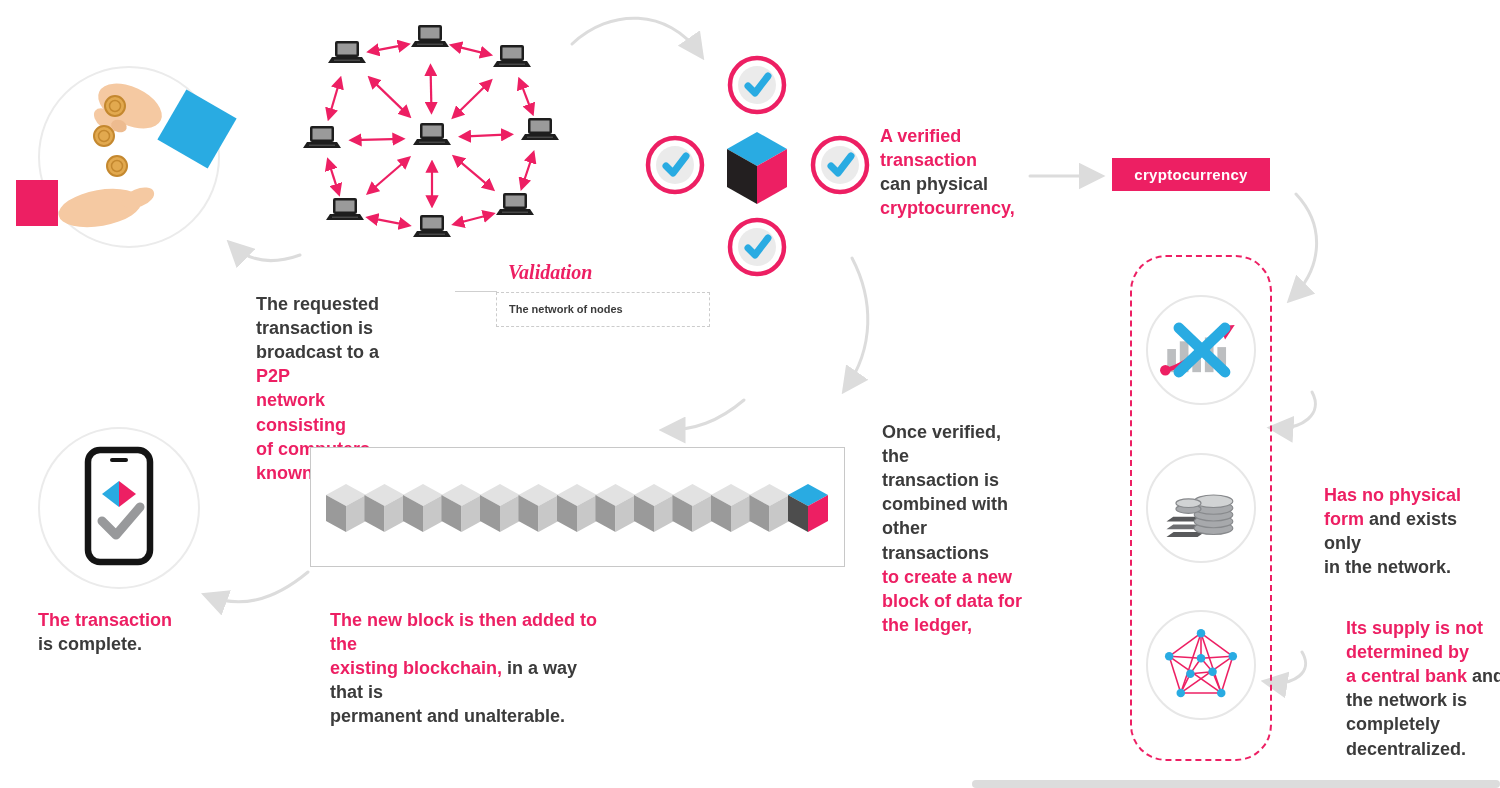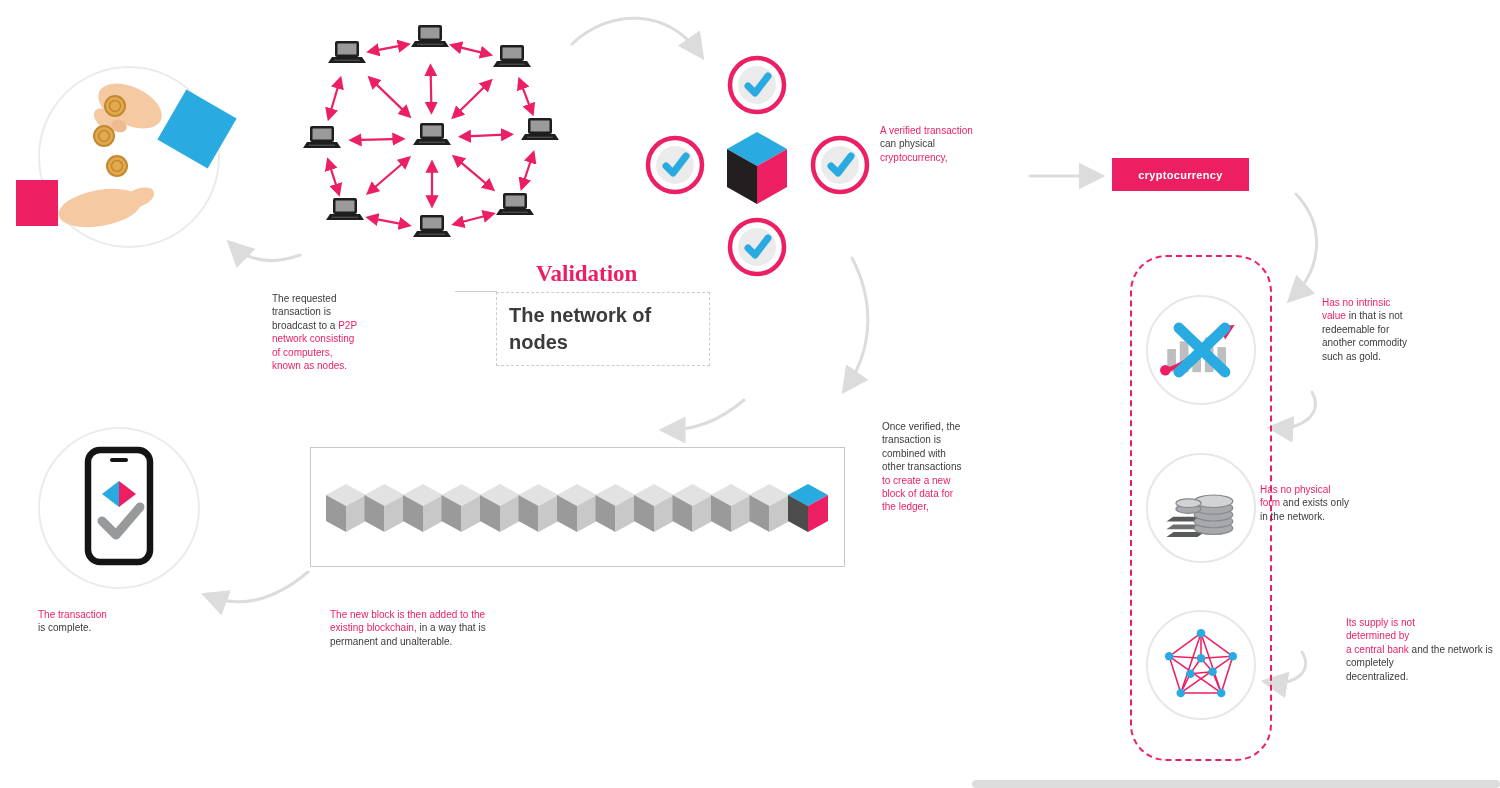--- a/index.html
+++ b/index.html
@@ -1,28 +1,28 @@
 <!DOCTYPE html>
 <html style="--pink: #ED1F63; --dark: #3B3B3B; --blue: #29ABE2;"><head>
 <meta charset="utf-8">
 <style>
   :root{ --pink:#ED1F63; --dark:#3B3B3B; --blue:#29ABE2; }
   *{margin:0;padding:0;box-sizing:border-box;}
   body{background:#fff;font-family:"Liberation Sans",sans-serif;}
   #canvas{position:relative;width:1500px;height:788px;background:#fff;overflow:hidden;}
   .abs{position:absolute;}
-  .txt{position:absolute;font-size:10px;line-height:1.34;font-weight:400;color:var(--dark);white-space:pre-line;}
+  .txt{position:absolute;font-size:18px;line-height:1.34;font-weight:700;color:var(--dark);white-space:pre-line;}
   .txt .pink{color:var(--pink);}
   .txt .dark{color:var(--dark);}
   .circle{position:absolute;border:2px solid #EBEBEB;border-radius:50%;background:#fff;}
-  #validation-title{position:absolute;left:508px;top:261px;font-family:"Liberation Serif",serif;font-weight:700;font-size:23px;color:var(--pink);margin-left:28px;}
+  #validation-title{position:absolute;left:508px;top:261px;font-family:"Liberation Serif",serif;font-style:italic;font-weight:700;font-size:20px;color:var(--pink);}
   #validation-rule{position:absolute;left:455px;top:291px;width:42px;height:1px;background:#CFCFCF;}
   #validation-box{position:absolute;left:496px;top:292px;width:214px;padding:9px 12px;border:1px dashed #CCCCCC;background:#fff;}
-  #validation-box .txt-inline{font-size:20px;line-height:1.34;font-weight:700;white-space:pre-line;}
-  #crypto-btn{position:absolute;left:1112px;top:158px;width:137px;height:33px;background:var(--pink);color:#fff;font-weight:700;font-size:11px;display:flex;align-items:center;justify-content:center;letter-spacing:.3px;}
+  #validation-box .txt-inline{font-size:11px;line-height:1.34;font-weight:700;white-space:pre-line;}
+  #crypto-btn{position:absolute;left:1112px;top:158px;width:158px;height:33px;background:var(--pink);color:#fff;font-weight:700;font-size:15px;display:flex;align-items:center;justify-content:center;letter-spacing:.3px;}
   #crypto-box{position:absolute;left:1130px;top:255px;width:142px;height:506px;border:2px dashed var(--pink);border-radius:36px;}
   .trait-circle{position:absolute;left:1146px;width:110px;height:110px;border-radius:50%;border:2px solid #E7E7E7;background:#fff;}
   #chain-box{position:absolute;left:310px;top:447px;width:535px;height:120px;border:1px solid #C8C8C8;background:#fff;}
   #footer-bar{position:absolute;left:972px;top:780px;width:528px;height:8px;background:#DCDCDC;border-radius:4px;}
   svg{display:block;}
 </style>
 </head>
 <body>
 
 <div id="canvas">
@@ -102,21 +102,21 @@
         <use href="#laptop" transform="translate(150,22)"></use>
         <use href="#laptop" transform="translate(232,42)"></use>
         <use href="#laptop" transform="translate(42,123)"></use>
         <use href="#laptop" transform="translate(152,120)"></use>
         <use href="#laptop" transform="translate(260,115)"></use>
         <use href="#laptop" transform="translate(65,195)"></use>
         <use href="#laptop" transform="translate(152,212)"></use>
         <use href="#laptop" transform="translate(235,190)"></use>
       </g>
   </svg>
-  <div class="txt" style="left:272px;top:292px;width:150px;"><span class="dark">The requested
+  <div class="txt" style="left:256px;top:292px;width:150px;"><span class="dark">The requested
 transaction is
 broadcast to a </span><span class="pink">P2P
 network consisting
 of computers,
 known as nodes.</span></div>
 
   <div id="validation-title">Validation</div>
   <div id="validation-rule"></div>
   <div id="validation-box">
     <div class="txt-inline txt" style="position:static;"><span class="dark">The network of nodes
@@ -158,45 +158,40 @@
       </g>
       <path d="M18,76 C36,72 52,58 78,38" fill="none" stroke="#ED1F63" stroke-width="4.5"></path>
       <polygon points="74,30 90,29 80,44" fill="#ED1F63"></polygon>
       <circle cx="18" cy="76" r="5.5" fill="#ED1F63"></circle>
       <g stroke="#29ABE2" stroke-width="11" stroke-linecap="round">
         <line x1="32" y1="32" x2="80" y2="78"></line>
         <line x1="80" y1="32" x2="32" y2="78"></line>
       </g>
     </svg>
   </div>
-  <div class="txt" style="left:1322px;top:296px;width:170px;"><span class="pink">Has no intrinsic
-value</span><span class="dark"> in that is not
-redeemable for
-another commodity
-such as gold.</span></div>
 
   <div class="trait-circle" style="top:453px;">
     <svg width="106" height="106" viewBox="0 0 110 110">
       <g stroke="#FFFFFF" stroke-width="2">
         <polygon points="16,86 52,86 62,79 26,79" fill="#58595B"></polygon>
         <polygon points="16,78 52,78 62,71 26,71" fill="#6D6E71"></polygon>
         <polygon points="16,70 52,70 62,63 26,63" fill="#58595B"></polygon>
       </g>
       <g stroke="#87898C" stroke-width="1.2">
         <ellipse cx="68" cy="76" rx="20" ry="6.5" fill="#A7A9AC"></ellipse>
         <ellipse cx="68" cy="69" rx="20" ry="6.5" fill="#A7A9AC"></ellipse>
         <ellipse cx="68" cy="62" rx="20" ry="6.5" fill="#A7A9AC"></ellipse>
         <ellipse cx="68" cy="55" rx="20" ry="6.5" fill="#A7A9AC"></ellipse>
         <ellipse cx="68" cy="48" rx="20" ry="6.5" fill="#D1D3D4"></ellipse>
         <ellipse cx="42" cy="56" rx="13" ry="4.5" fill="#A7A9AC"></ellipse>
         <ellipse cx="42" cy="50" rx="13" ry="4.5" fill="#D1D3D4"></ellipse>
       </g>
     </svg>
   </div>
-  <div class="txt" style="left:1260px;top:483px;width:175px;"><span class="pink">Has no physical
+  <div class="txt" style="left:1324px;top:483px;width:175px;"><span class="pink">Has no physical
 form</span><span class="dark"> and exists only
 in the network.</span></div>
 
   <div class="trait-circle" style="top:610px;">
     <svg width="106" height="106" viewBox="0 0 110 110">
       <g stroke="#ED1F63" stroke-width="1.6">
         <line x1="55" y1="22" x2="88" y2="46"></line>
           <line x1="88" y1="46" x2="76" y2="84"></line>
         <line x1="76" y1="84" x2="34" y2="84"></line>
           <line x1="34" y1="84" x2="22" y2="46"></line>

